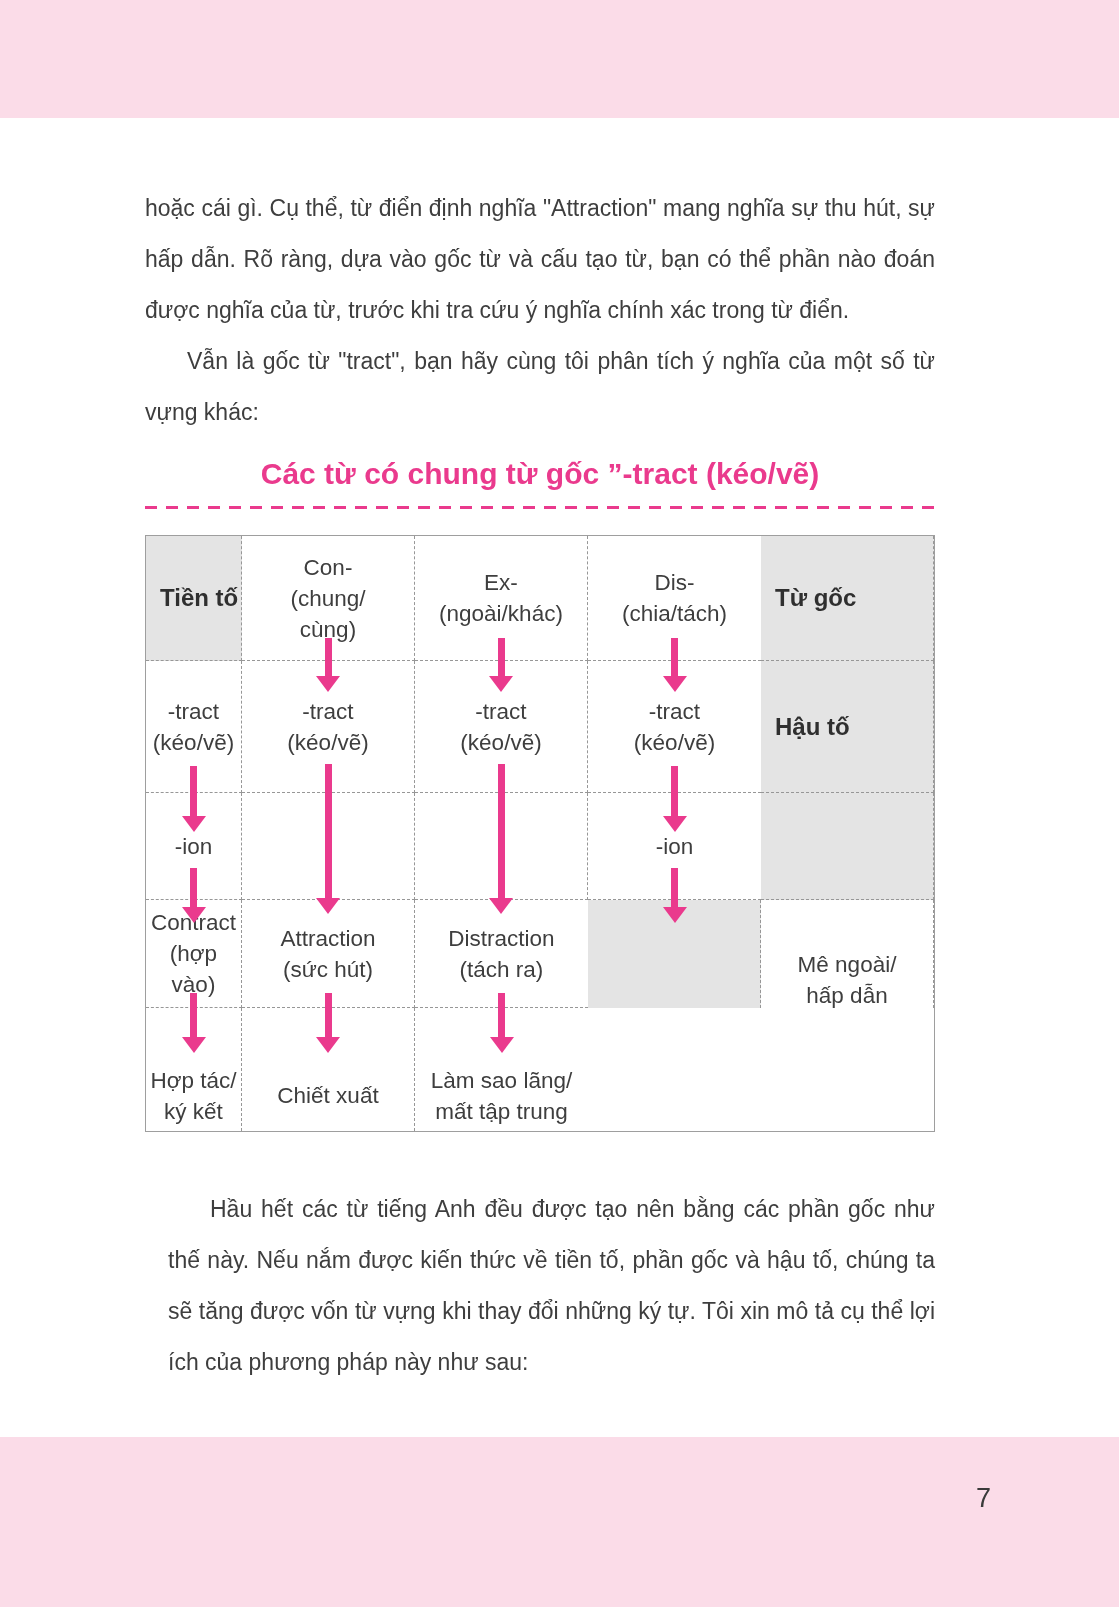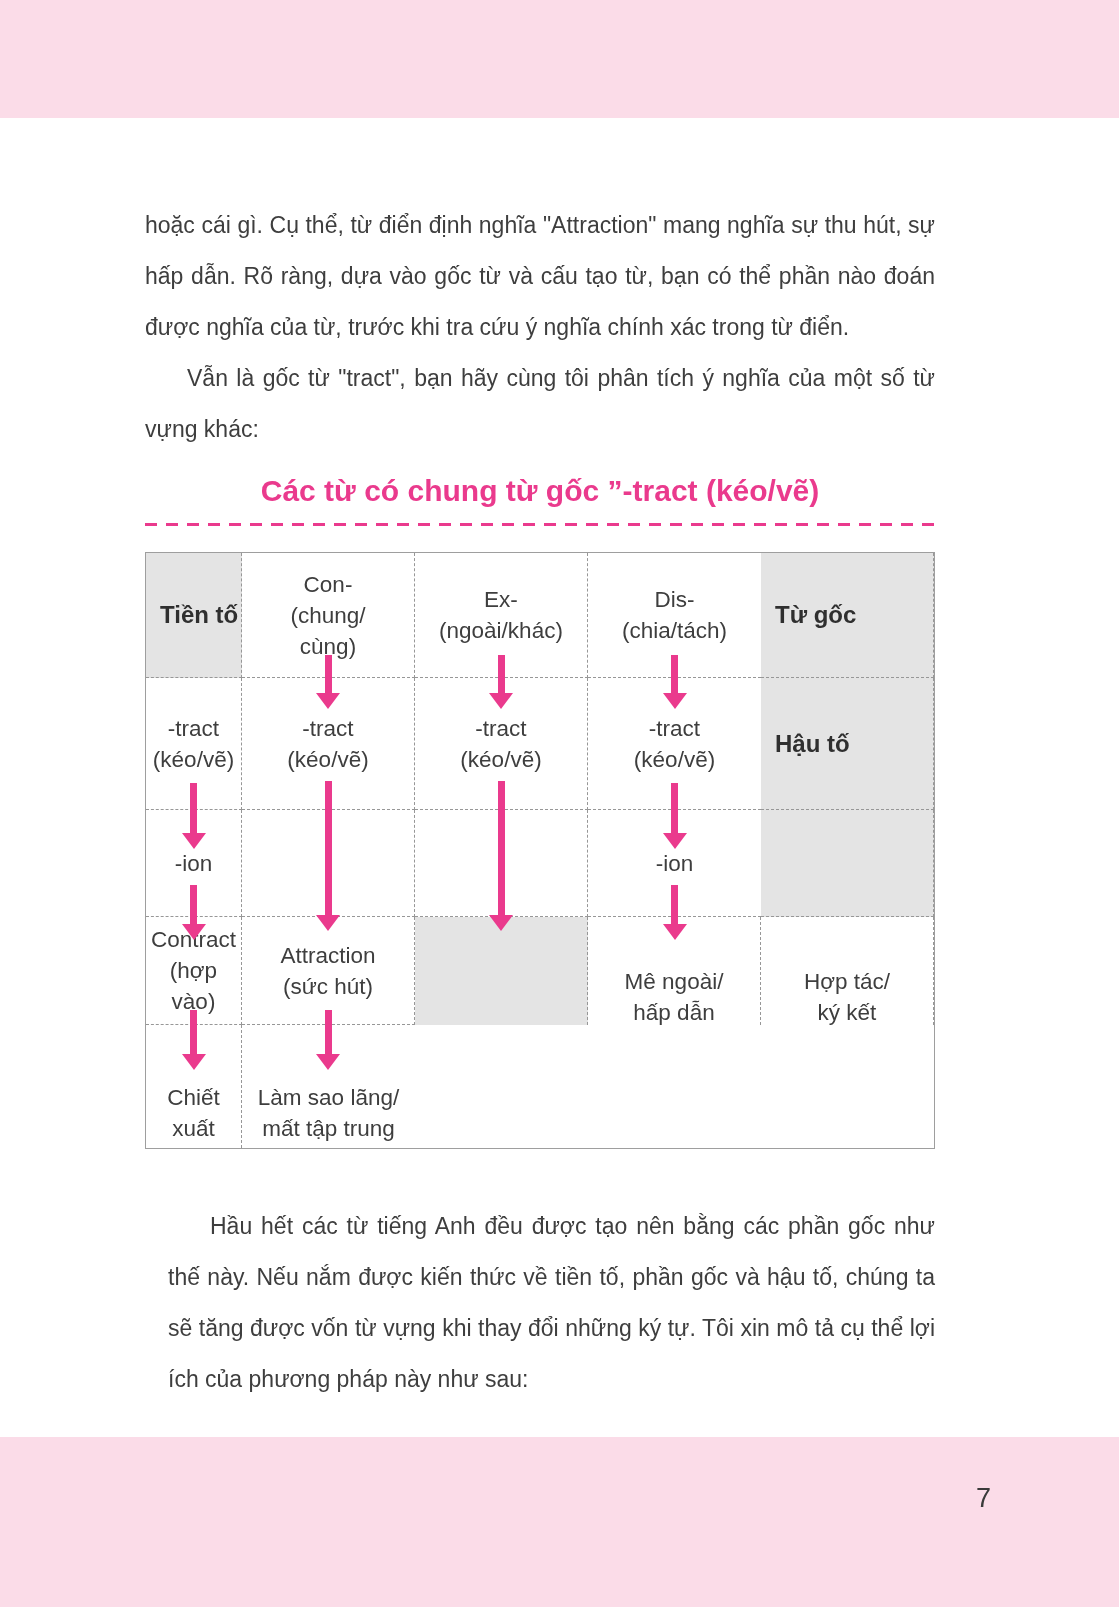--- a/index.html
+++ b/index.html
@@ -11,21 +11,21 @@
   }
   *{box-sizing:border-box;margin:0;padding:0;}
   html,body{background:#fff;}
   body{font-family:"Liberation Sans","DejaVu Sans",sans-serif;color:var(--text);}
   .page{position:relative;width:1119px;height:1607px;background:#ffffff;overflow:hidden;}
 
   .band{position:absolute;left:0;width:100%;background:var(--band);}
   .band-top{top:0;height:118px;}
   .band-bottom{bottom:0;height:170px;}
 
-  .content{position:absolute;top:132px;left:0;width:100%;padding:16px 184px 0 145px;}
+  .content{position:absolute;top:115px;left:0;width:100%;padding:16px 184px 0 145px;}
 
   .body-text{
     font-size:23px;line-height:51px;text-align:justify;color:var(--text);
   }
   .p1{margin-top:52px;}
   .indent{text-indent:42px;}
 
   .table-title{
     margin-top:16px;text-align:center;color:var(--accent);
     font-size:30px;font-weight:bold;line-height:40px;
@@ -192,20 +192,28 @@
           </span>
       </div>
       <div class="cell r4 c1">
         <span class="cell-text">Attraction
 (sức hút)</span>
         <span class="arrow a-word">
             <span class="shaft"></span>
             <span class="head"></span>
           </span>
       </div>
+      <div class="cell r4 c4">
+        <span class="cell-text">Distraction
+(tách ra)</span>
+        <span class="arrow a-word">
+            <span class="shaft"></span>
+            <span class="head"></span>
+          </span>
+      </div>
 
       <div class="cell label-cell r5"></div>
       <div class="cell r5 c1">
         <span class="cell-text">Mê ngoài/
 hấp dẫn</span>
       </div>
       <div class="cell r5 c2">
         <span class="cell-text">Hợp tác/
 ký kết</span>
       </div>

